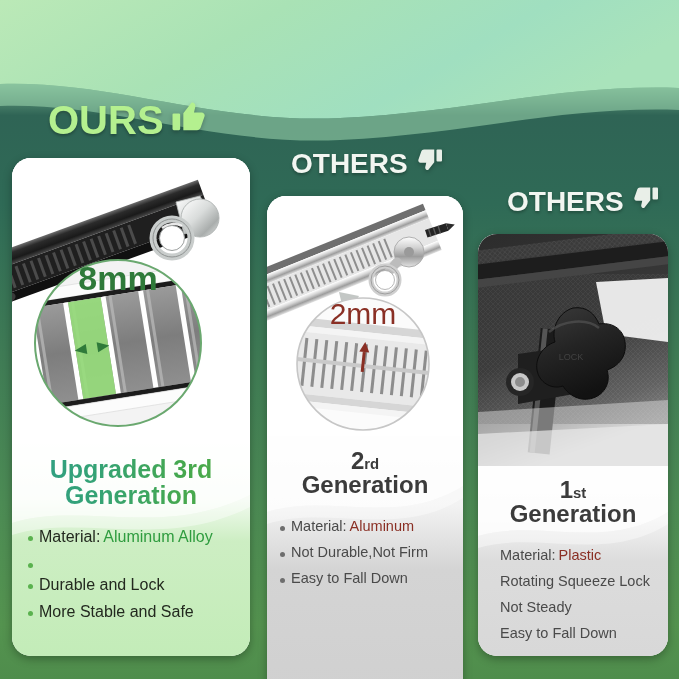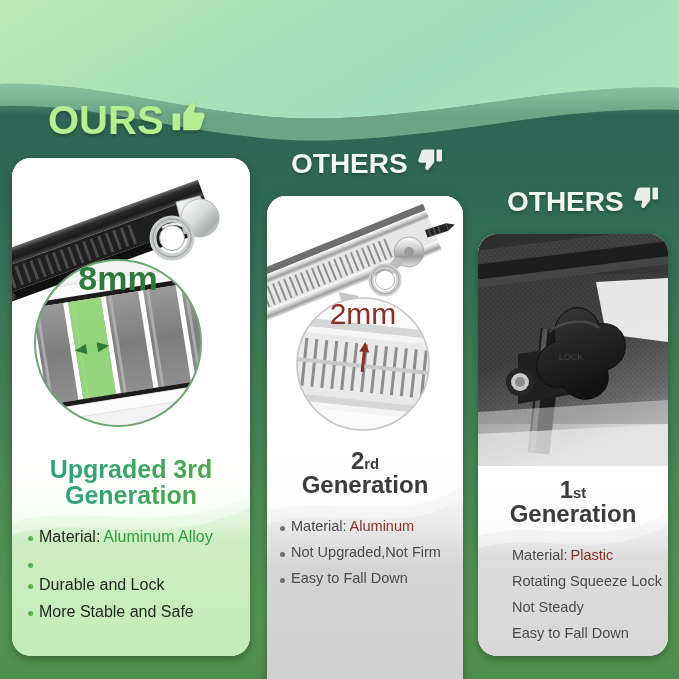--- a/index.html
+++ b/index.html
@@ -85,21 +85,21 @@
   .ours-list{margin-top:20px;padding-left:16px;font-size:16px;color:#23291f;}
   .ours-list .dot{background:#5ab24e;}
   .ours-list li{margin-bottom:8px;}
   .hl-green{color:#2f9c3f;margin-left:3px;}
 
   .o1-list{margin-top:20px;padding-left:13px;font-size:14.5px;color:#4a4a4a;}
   .o1-list .dot{background:#6e6e6e;}
   .o1-list li{margin-bottom:9px;}
   .hl-red{color:#8a2f24;margin-left:3px;}
 
-  .o2-list{margin-top:20px;padding-left:34px;font-size:14.5px;color:#4a4a4a;}
+  .o2-list{margin-top:20px;padding-left:22px;font-size:14.5px;color:#4a4a4a;}
   .o2-list li{margin-bottom:9px;}
 </style>
 </head>
 <body>
 
 <div class="stage">
 
   <div class="wave-clip">
     <svg width="679" height="150" viewBox="0 0 679 150">
       <defs>
@@ -407,21 +407,21 @@
         <div>Generation</div>
       </div>
 
       <ul class="bullets o1-list">
         <li>
           <span class="dot"></span>
           <span><span>Material:</span><span class="hl-red">Aluminum</span></span>
         </li>
         <li>
           <span class="dot"></span>
-          <span>Not Upgraded,Not Firm</span>
+          <span>Not Durable,Not Firm</span>
         </li>
         <li>
           <span class="dot"></span>
           <span>Easy to Fall Down</span>
         </li>
       </ul>
     </div>
   </div>
 
   <div class="card" id="card-o2">

